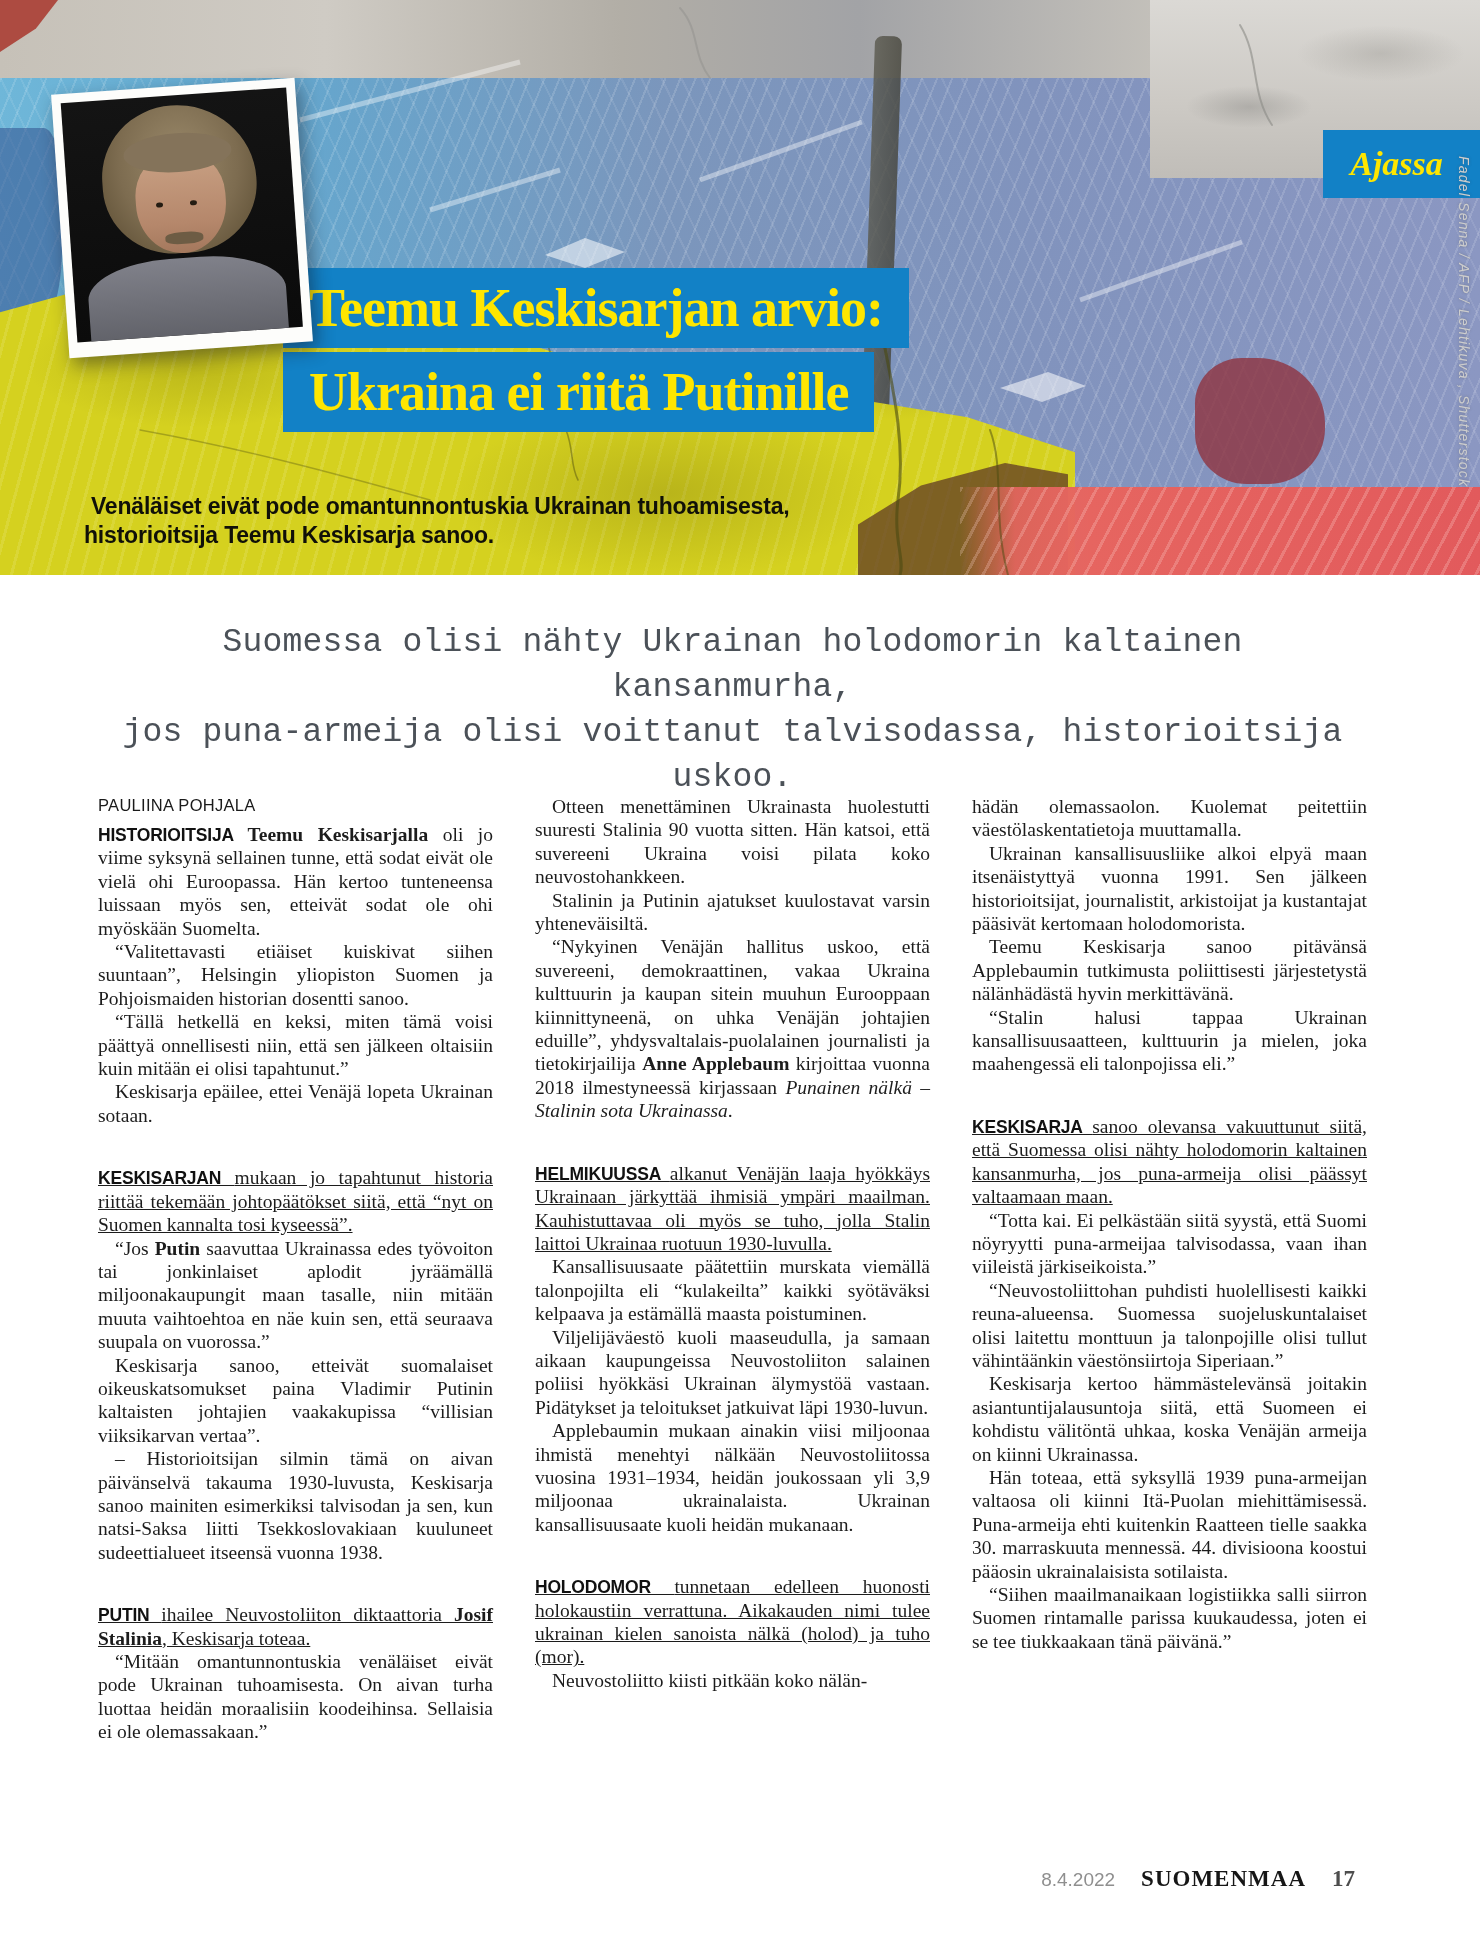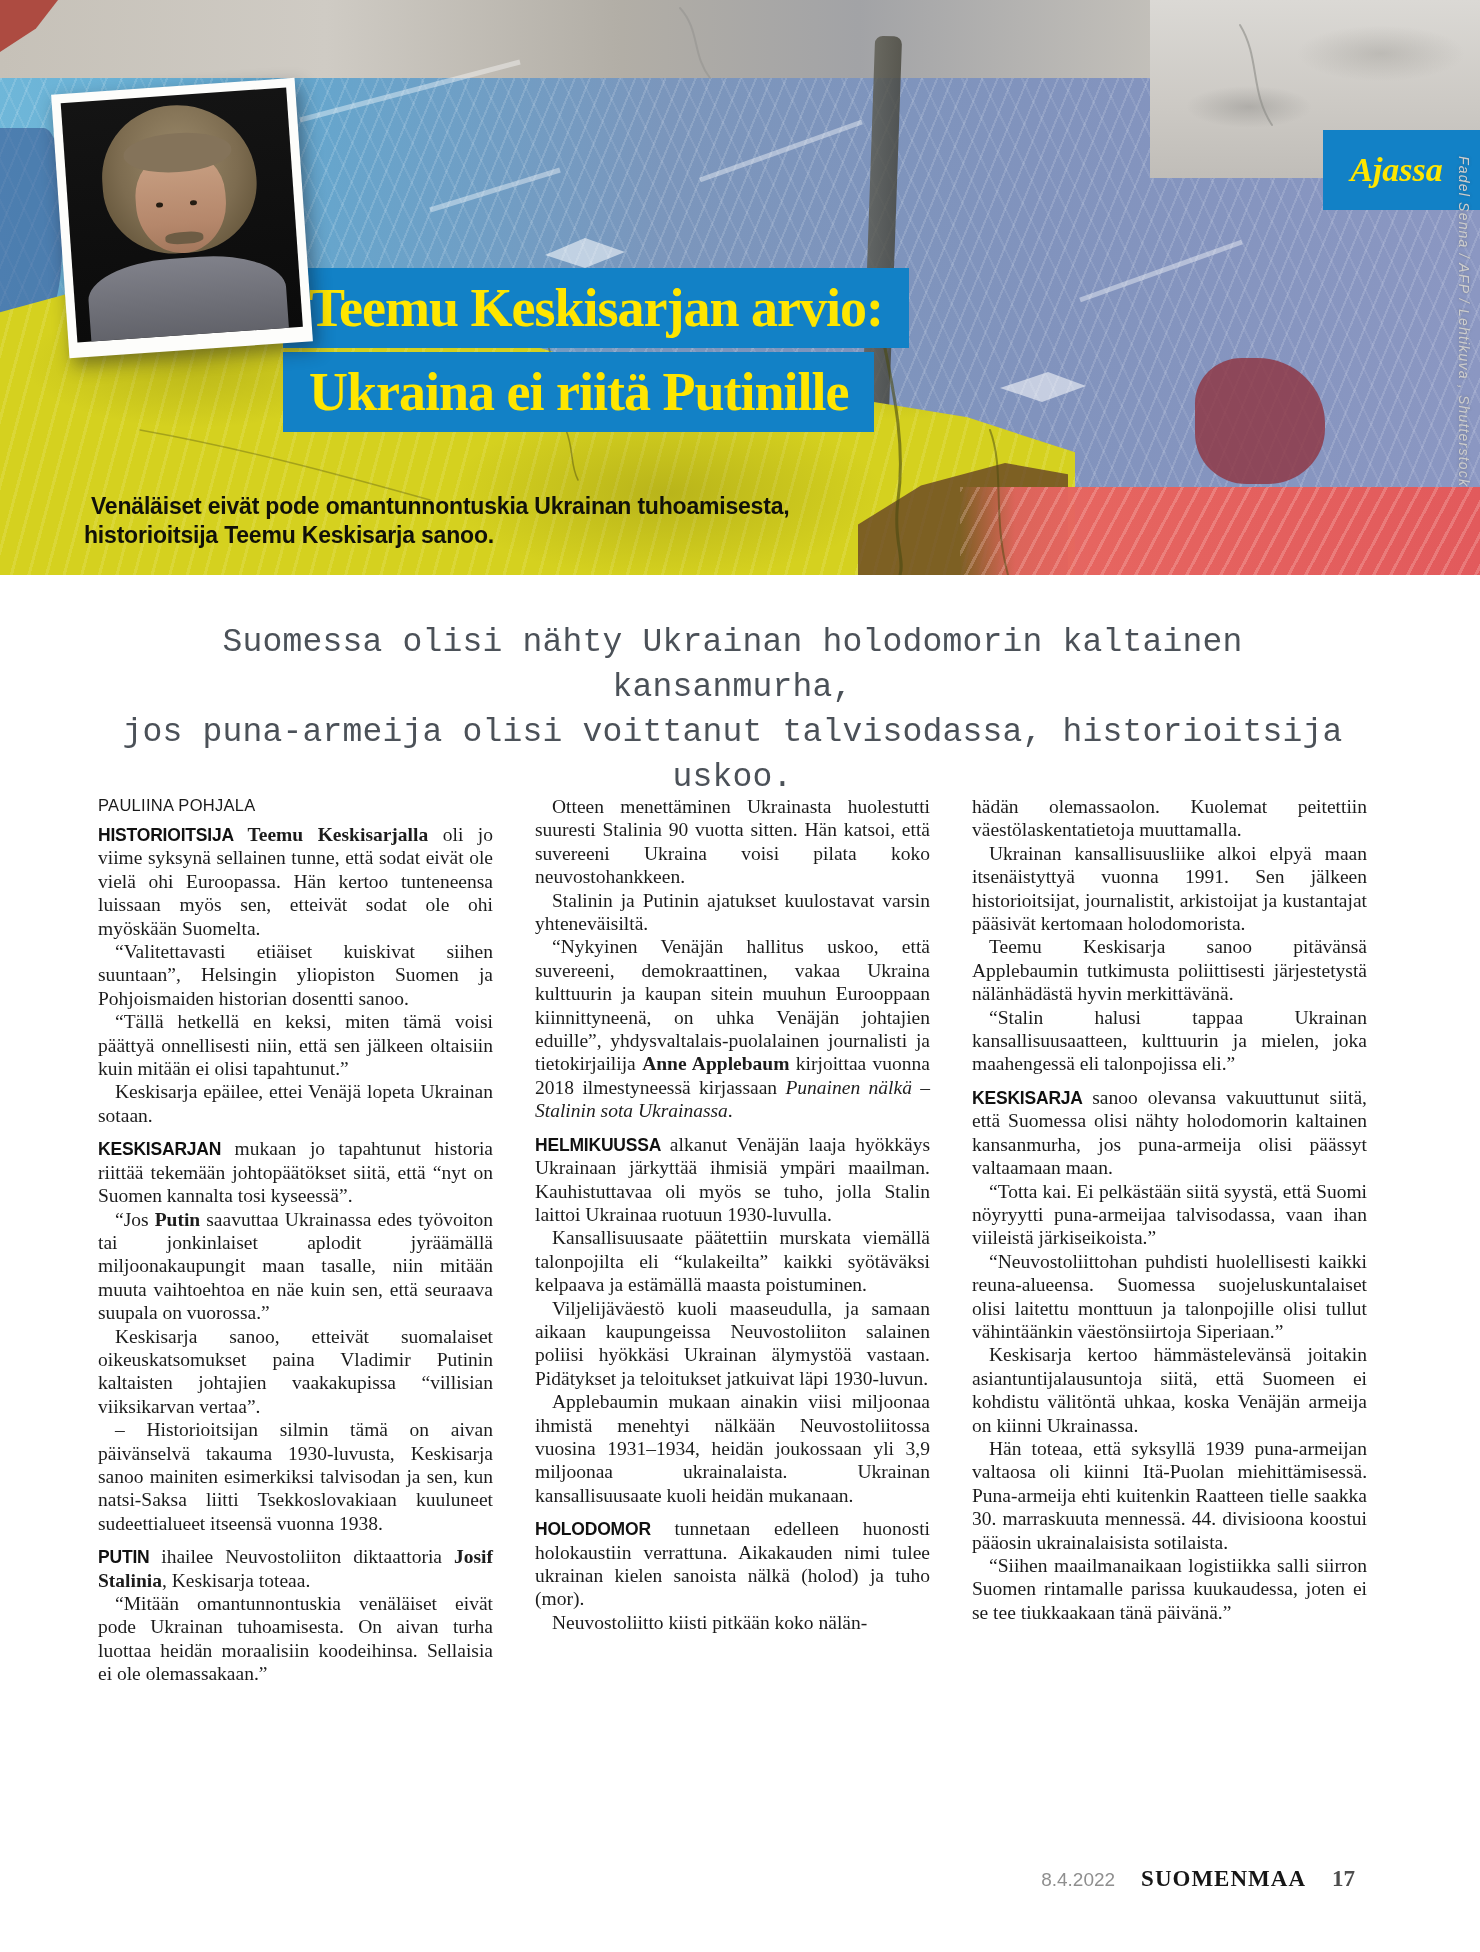--- a/index.html
+++ b/index.html
@@ -54,21 +54,21 @@
   .p-face{left:30%;top:24%;width:40%;height:42%;border-radius:46% 46% 54% 54%;
     background:linear-gradient(180deg,#c9a184 0%,#b5876b 70%,#a4785d 100%);}
   .p-fringe{left:26%;top:16%;width:48%;height:16%;border-radius:50%;background:#84735a;}
   .p-eye{width:7px;height:5px;border-radius:50%;background:#241c12;top:44%;}
   .p-eye.l{left:39%;} .p-eye.r{left:54%;}
   .p-stache{left:42%;top:57%;width:17%;height:5%;border-radius:40%;background:#6d5c44;}
   .p-torso{left:6%;bottom:-4%;width:88%;height:36%;border-radius:42% 42% 0 0;
     background:linear-gradient(180deg,#80818a 0%,#5e5f66 100%);}
 
   
-  .kicker{position:absolute;left:1323px;top:130px;width:157px;height:80px;background:#1281c6;z-index:5;
+  .kicker{position:absolute;left:1323px;top:130px;width:157px;height:68px;background:#1281c6;z-index:5;
     display:flex;align-items:center;justify-content:center;padding-right:10px;box-sizing:border-box;}
   .kicker span{font:italic 700 34px/1 "Liberation Serif",serif;color:#ffe600;}
   .headline{position:absolute;left:283px;z-index:5;}
   .headline .bar{display:inline-block;background:#1281c6;color:#ffe600;
     font:700 54px/80px "Liberation Serif",serif;letter-spacing:-1px;padding:0 26px;white-space:nowrap;}
   .hl1{top:268px;} .hl2{top:352px;}
 
   
   .standfirst{position:absolute;left:84px;top:492px;z-index:5;
     font:700 23px/29px "Liberation Sans",sans-serif;color:#101008;letter-spacing:-.2px;}
@@ -83,21 +83,21 @@
   .lead{position:absolute;left:98px;top:620px;width:1269px;text-align:center;
     font-family:Liberation Mono, monospace;font-weight:400;
     font-size:33px;line-height:45px;color:#4b5158;letter-spacing:.2px;}
 
   
   .columns{position:absolute;left:98px;top:795px;width:1269px;display:flex;gap:42px;}
   .col{width:405px;}
   .byline{font:400 16.5px/20px "Liberation Sans",sans-serif;color:#1a1a1a;letter-spacing:.3px;margin-bottom:8px;}
   .col p{margin:0;font:400 19.5px/23.4px "Liberation Serif",serif;color:#1c1c1c;text-align:justify;}
   .col p.ind{text-indent:17px;}
-  .col p.sec{margin-top:10px;}
+  .col p.sec{margin-top:39px;text-decoration:underline;}
   .leadin{font:700 17.5px "Liberation Sans",sans-serif;letter-spacing:-.2px;color:#111;}
   .col b{font-weight:700;} .col i{font-style:italic;}
 
   
   .footer{position:absolute;top:1866px;right:125px;display:flex;align-items:baseline;gap:26px;}
   .f-date{font:400 19px "Liberation Sans",sans-serif;color:#8f8f8f;}
   .f-pub{font:700 23px "Liberation Serif",serif;color:#161616;letter-spacing:1px;}
   .f-page{font:700 23px "Liberation Serif",serif;color:#4d4d4d;}
 </style>
 </head>

